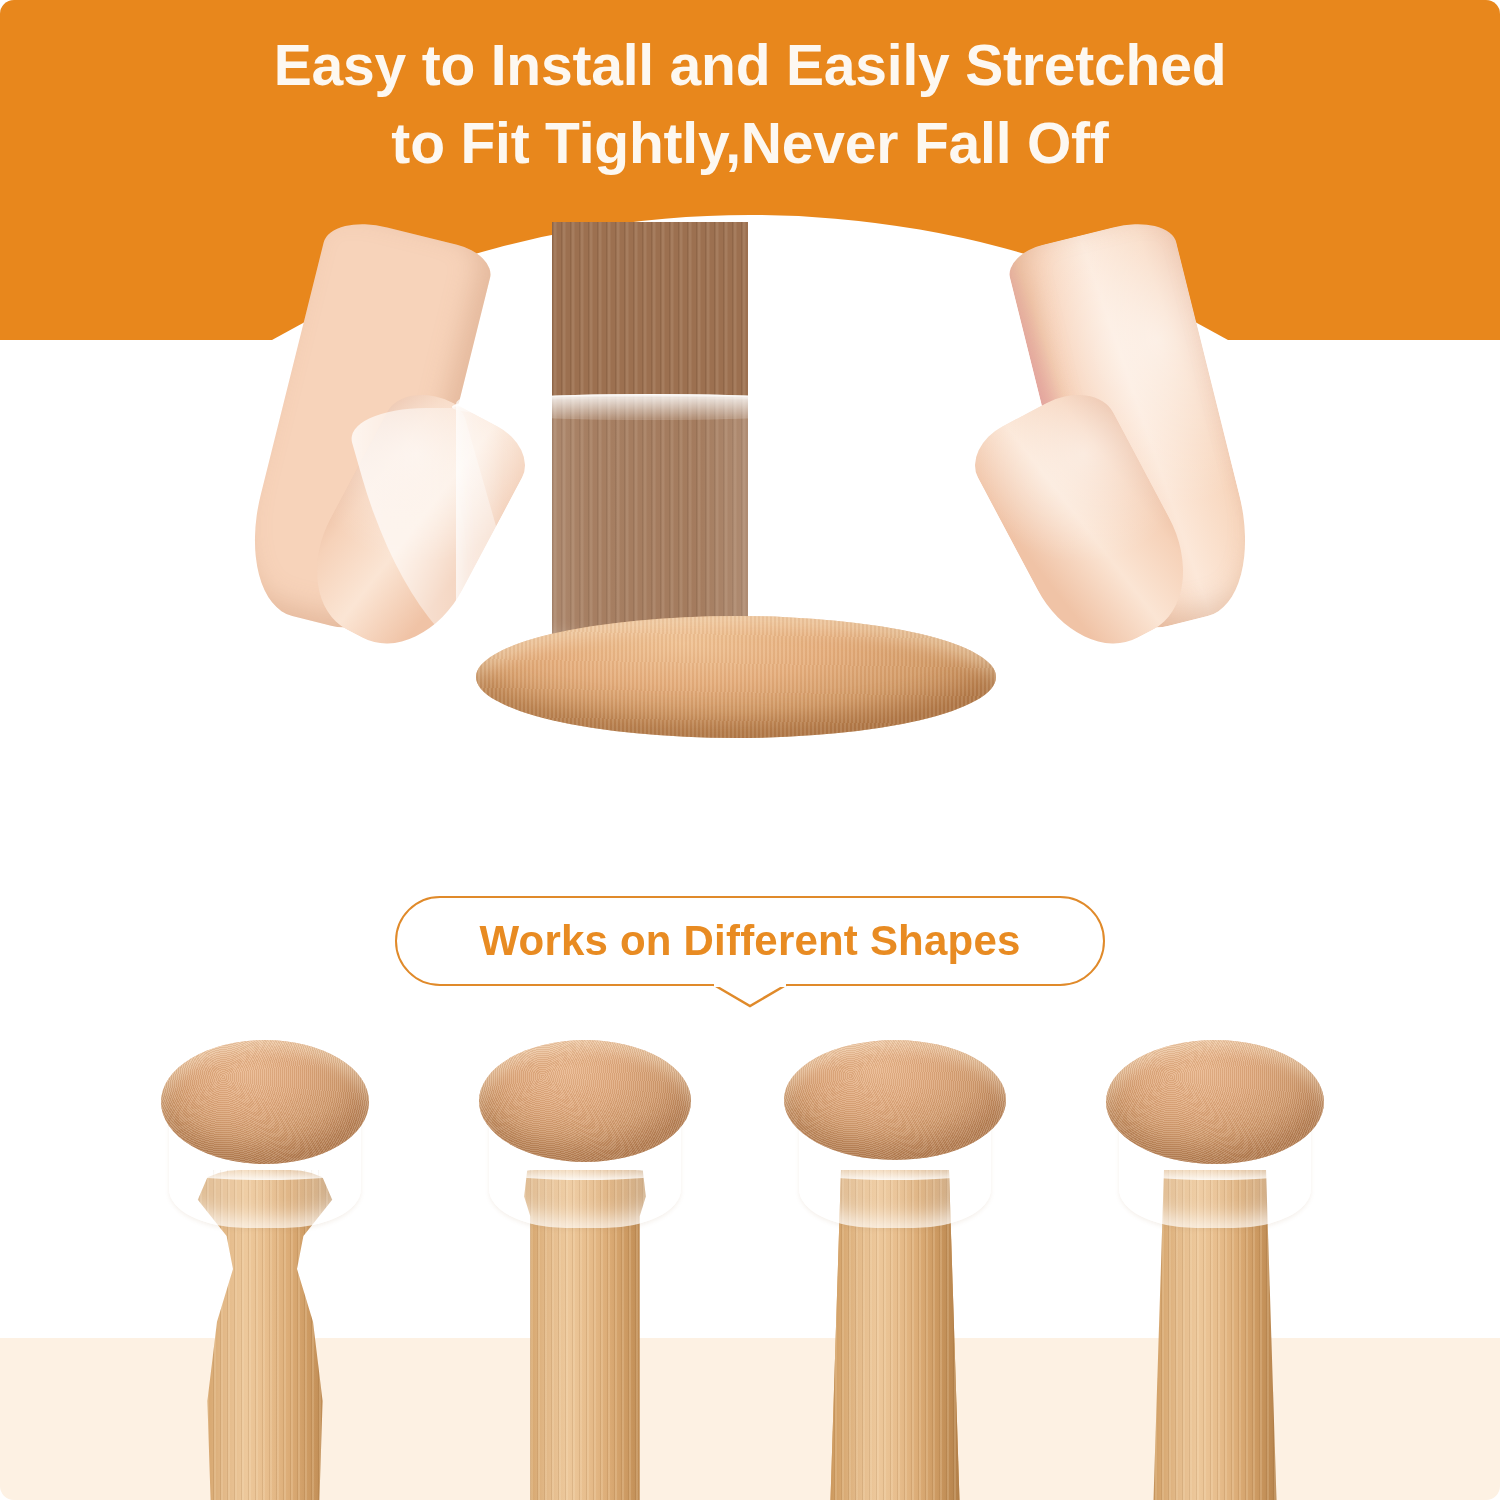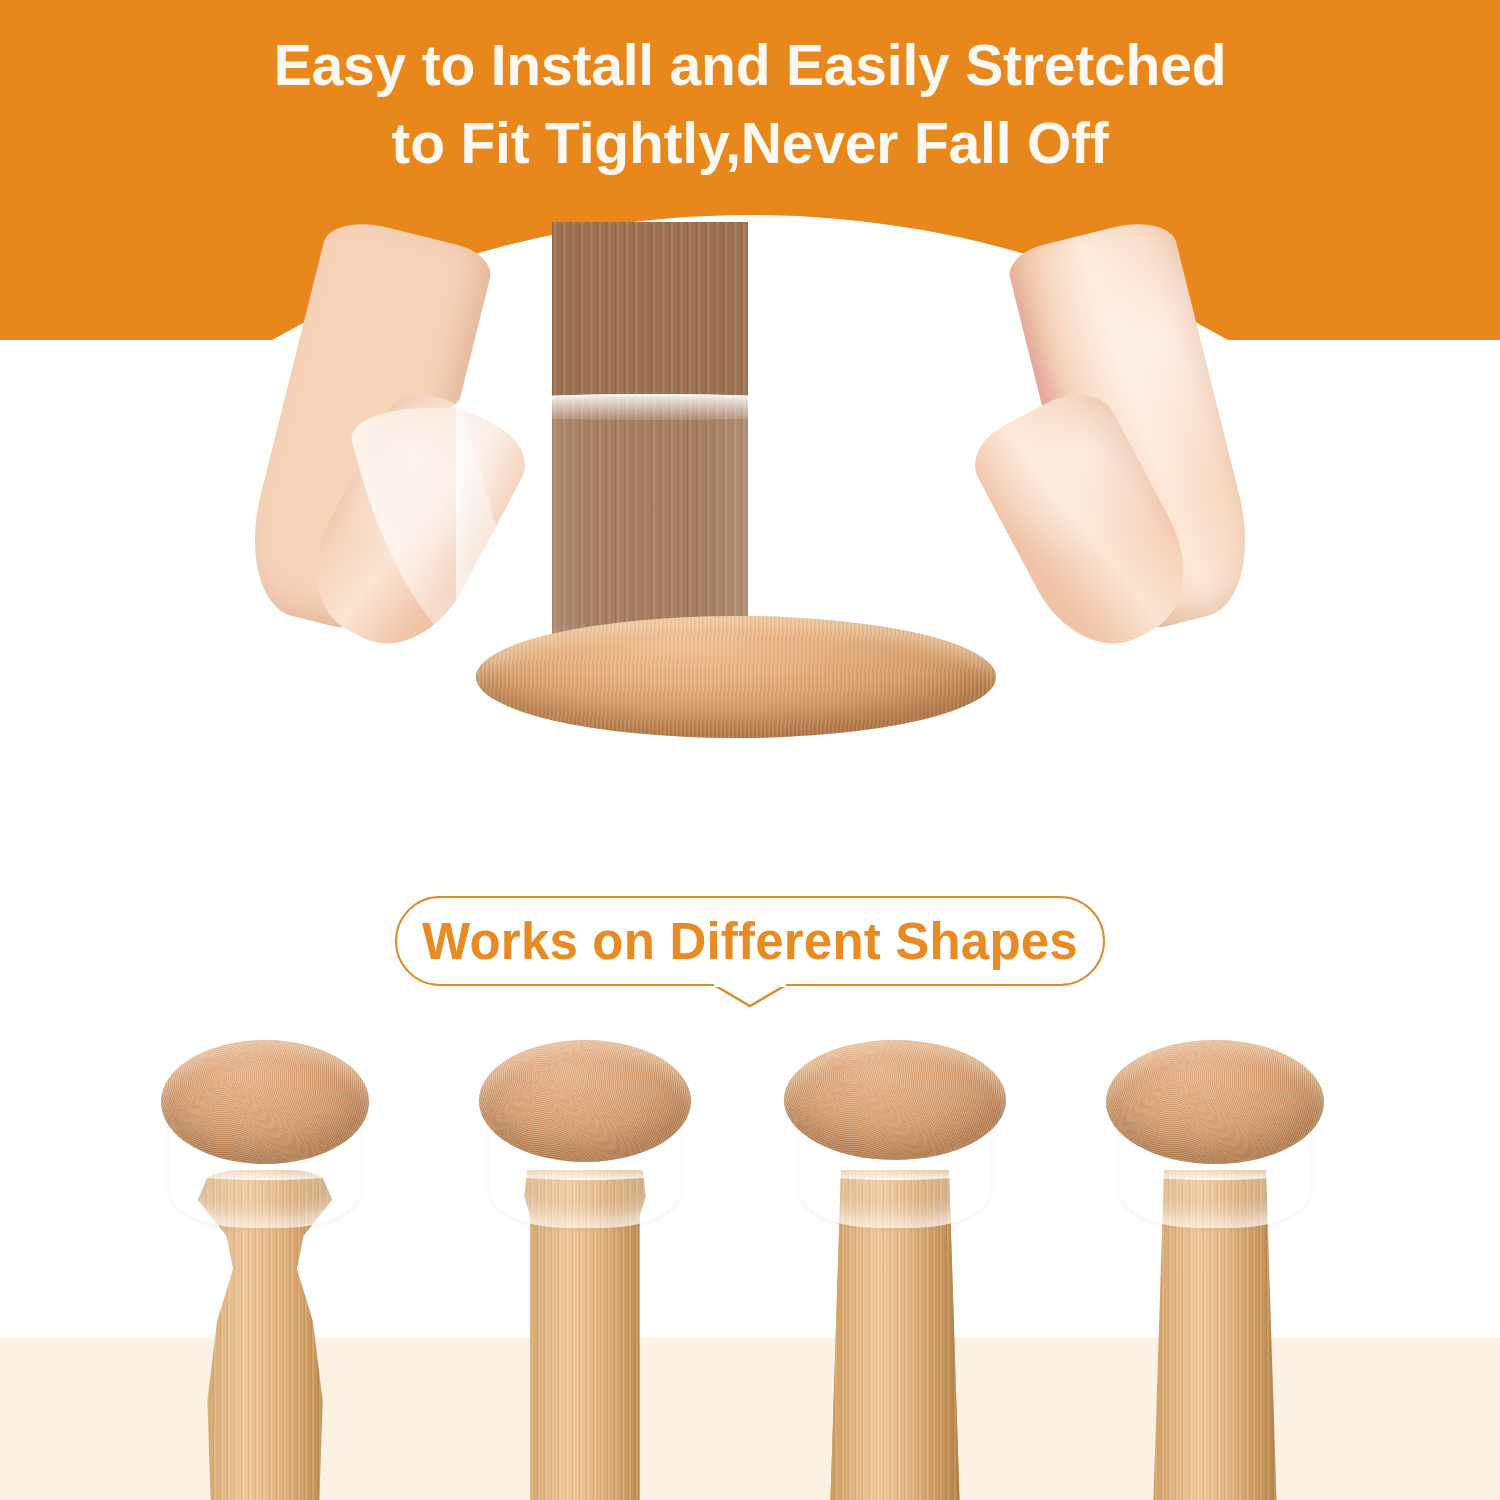--- a/index.html
+++ b/index.html
@@ -3,20 +3,21 @@
 <meta charset="utf-8">
 <style>
   html,body{margin:0;padding:0;background:#fff;}
   body{font-family:"Liberation Sans","DejaVu Sans",sans-serif;}
 
   #page{
     position:relative;
     width:1500px;height:1500px;
     overflow:hidden;
     background:#ffffff;
+    border-radius:14px;
   }
 
   
   .hero{
     position:absolute;left:0;top:0;width:1500px;height:340px;
     background:#e8871c;
     overflow:hidden;
   }
   
   .hero-arc{
@@ -173,21 +174,21 @@
   .badge{
     position:absolute;left:395px;top:0;width:710px;height:90px;
     border:2px solid #e08a2a;
     border-radius:46px;
     background:#ffffff;
     display:flex;align-items:center;justify-content:center;
     box-sizing:border-box;
   }
   .badge-label{
     color:#e88b22;
-    font-size:51px;
+    font-size:42px;
     font-weight:bold;
     letter-spacing:.2px;
     white-space:nowrap;
   }
   .badge-tail{
     position:absolute;left:712px;top:88px;width:76px;height:24px;
   }
 
   
   .floor{

